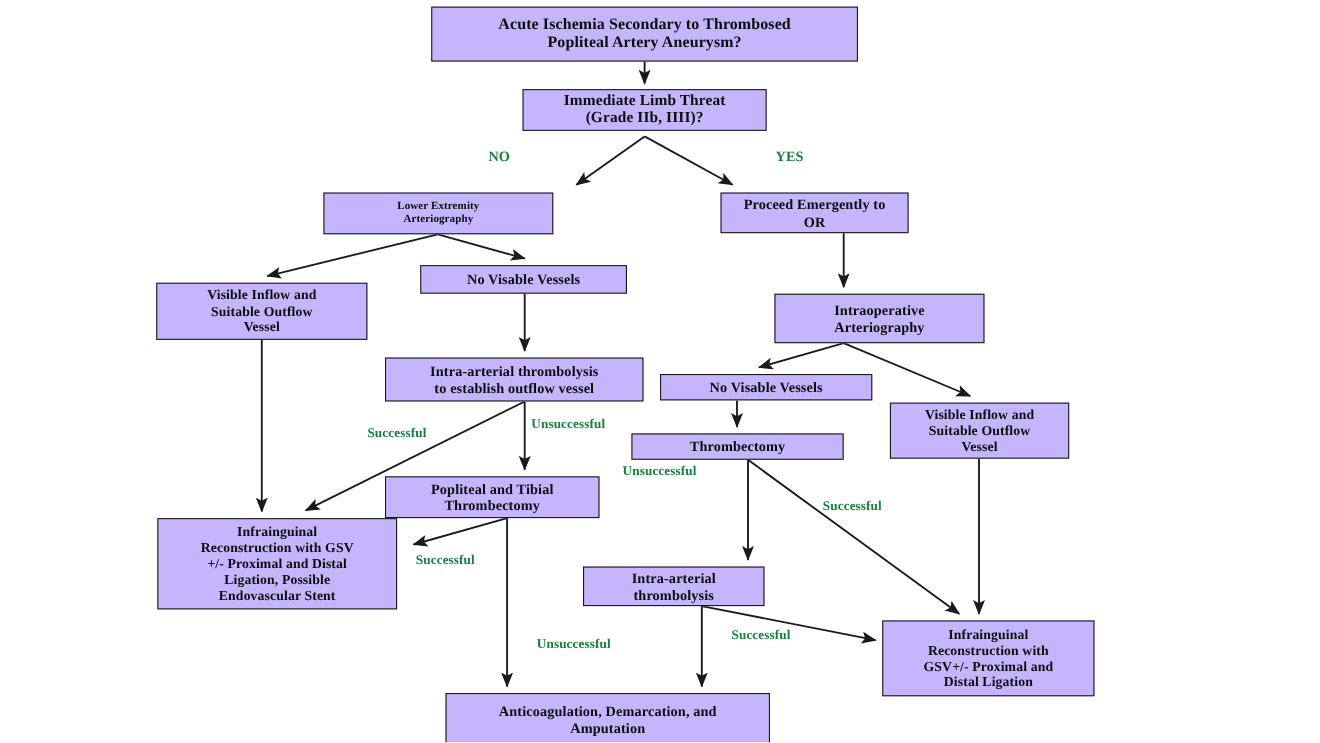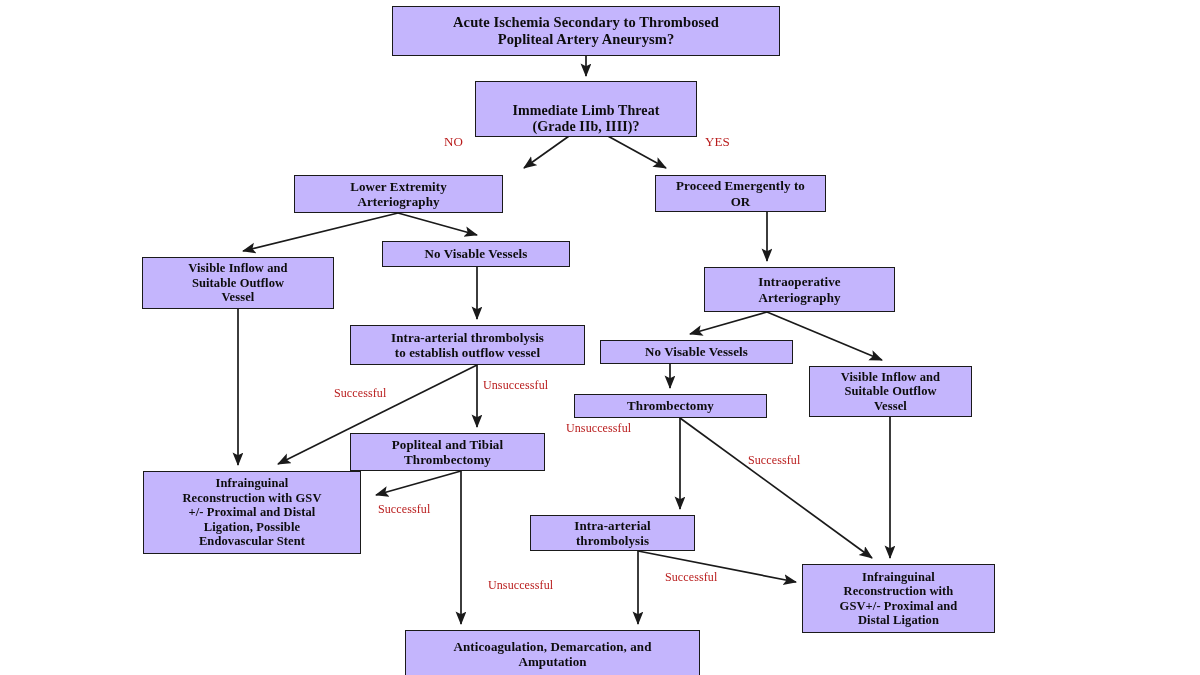--- a/index.html
+++ b/index.html
@@ -36,22 +36,22 @@
     line-height: 1.16;
     letter-spacing: 0.1px;
     padding: 1px 4px;
   }
   .node-text {
     white-space: pre-line;
     display: block;
   }
   .edge-label {
     position: absolute;
-    font-weight: normal;
-    color: #b91c1c;
+    font-weight: bold;
+    color: #15803d;
     white-space: nowrap;
     letter-spacing: 0.1px;
   }
 </style>
 </head>
 <body>
 
 <div id="canvas">
   <svg id="edges" viewBox="0 0 1200 675">
     <defs>
@@ -80,25 +80,25 @@
         <polyline points="890,417 890,558" marker-end="url(#arrowhead)"></polyline>
         <polyline points="638,551 796,582" marker-end="url(#arrowhead)"></polyline>
         <polyline points="638,551 638,624" marker-end="url(#arrowhead)"></polyline>
       </g>
   </svg>
   <div id="node-layer">
       <div class="node" style="left: 392px; top: 6px; width: 388px; height: 50px; font-size: 14.5px;">
         <span class="node-text">Acute Ischemia Secondary to Thrombosed
 Popliteal Artery Aneurysm?</span>
       </div>
-      <div class="node" style="left: 475px; top: 81px; width: 222px; height: 56px; font-size: 14px; align-items: flex-end;">
+      <div class="node" style="left: 475px; top: 81px; width: 222px; height: 38px; font-size: 14px;">
         <span class="node-text">Immediate Limb Threat
 (Grade IIb, IIII)?</span>
       </div>
-      <div class="node" style="left: 294px; top: 175px; width: 209px; height: 38px; font-size: 13px;">
+      <div class="node" style="left: 294px; top: 175px; width: 209px; height: 38px; font-size: 10px;">
         <span class="node-text">Lower Extremity
 Arteriography</span>
       </div>
       <div class="node" style="left: 655px; top: 175px; width: 171px; height: 37px; font-size: 13px;">
         <span class="node-text">Proceed Emergently to
 OR</span>
       </div>
       <div class="node" style="left: 142px; top: 257px; width: 192px; height: 52px; font-size: 12.5px;">
         <span class="node-text">Visible Inflow and
 Suitable Outflow

